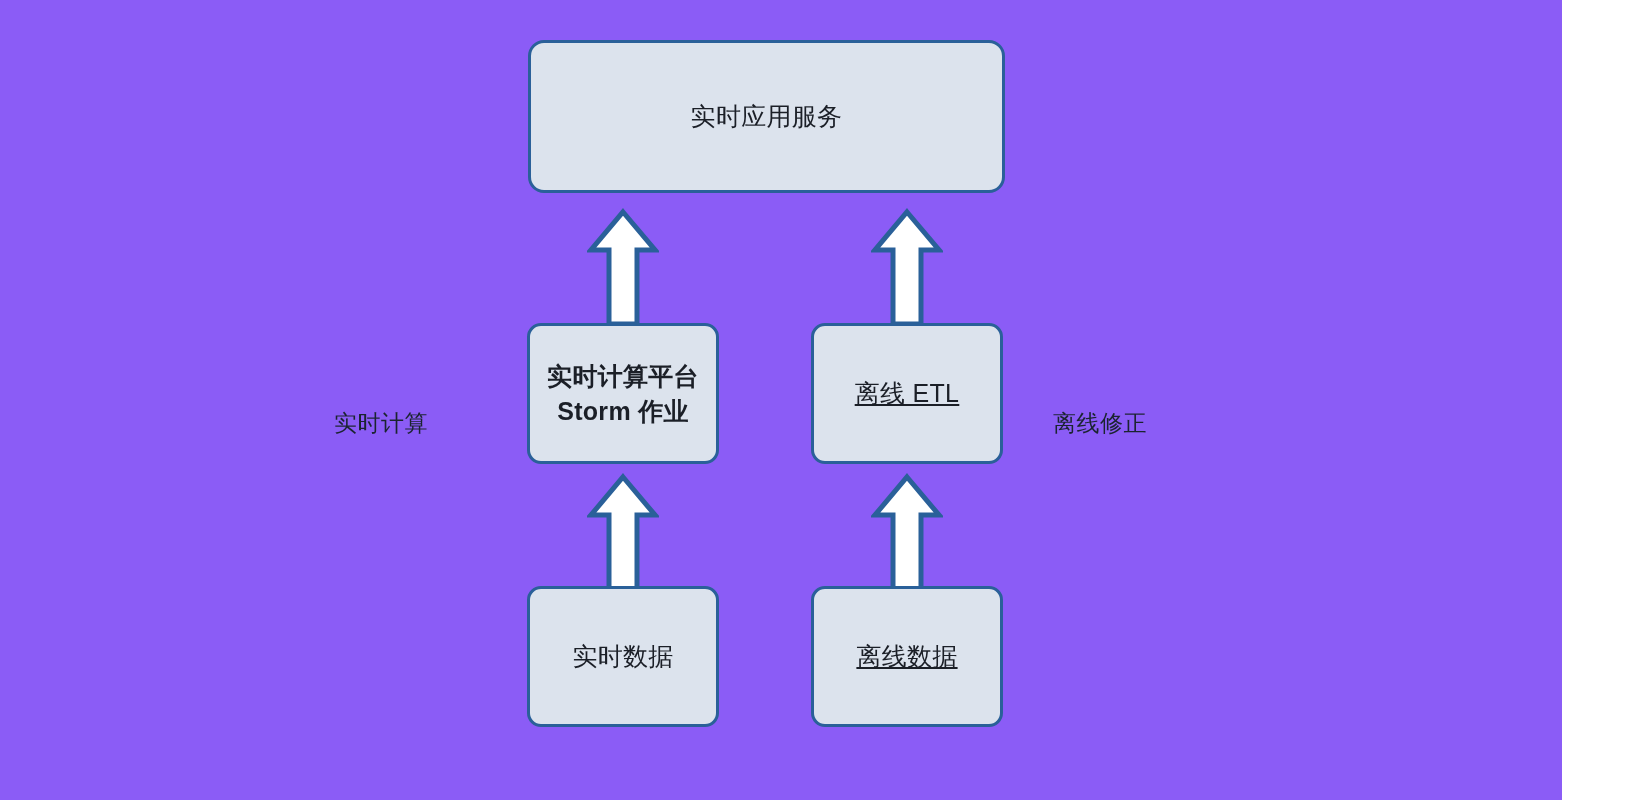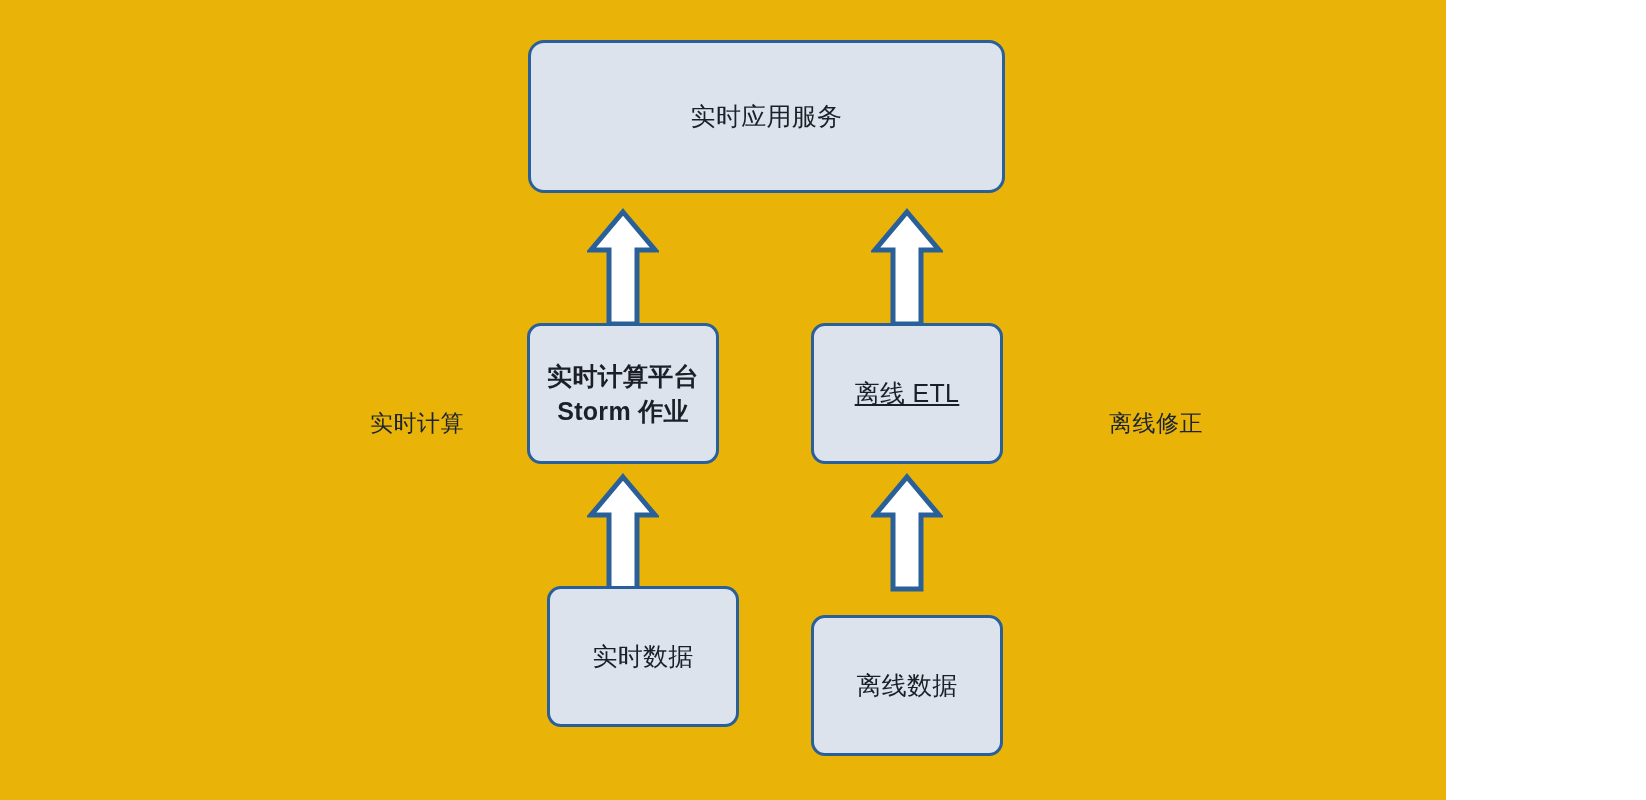--- a/index.html
+++ b/index.html
@@ -5,23 +5,23 @@
   html, body {
     margin: 0;
     padding: 0;
     background: #ffffff;
   }
   body {
     font-family: "Liberation Sans", "DejaVu Sans", sans-serif;
   }
   #canvas {
     position: relative;
-    width: 1446px;
+    width: 1562px;
     height: 800px;
-    background: #eab308;
+    background: #8b5cf6;
     overflow: hidden;
   }
   .node {
     position: absolute;
     box-sizing: border-box;
     background: #dce3ed;
     border: 3px solid #2a6099;
     border-radius: 14px;
     display: flex;
     align-items: center;
@@ -52,43 +52,42 @@
     top: 323px;
     width: 192px;
     height: 141px;
     text-decoration: underline;
   }
   .node-bot-left {
     left: 527px;
     top: 586px;
     width: 192px;
     height: 141px;
-    margin-left: 20px;
   }
   .node-bot-right {
     left: 811px;
-    top: 615px;
+    top: 586px;
     width: 192px;
     height: 141px;
+    text-decoration: underline;
   }
 
   .side-label {
     position: absolute;
     color: #1b2430;
     font-size: 23px;
     letter-spacing: 0.5px;
     white-space: nowrap;
   }
   .label-left {
     left: 334px;
     top: 408px;
-    margin-left: 36px;
   }
   .label-right {
-    left: 1109px;
+    left: 1053px;
     top: 408px;
     text-align: right;
   }
 
   .arrow {
     position: absolute;
     width: 72px;
     height: 120px;
   }
   .arrow svg { display: block; }

